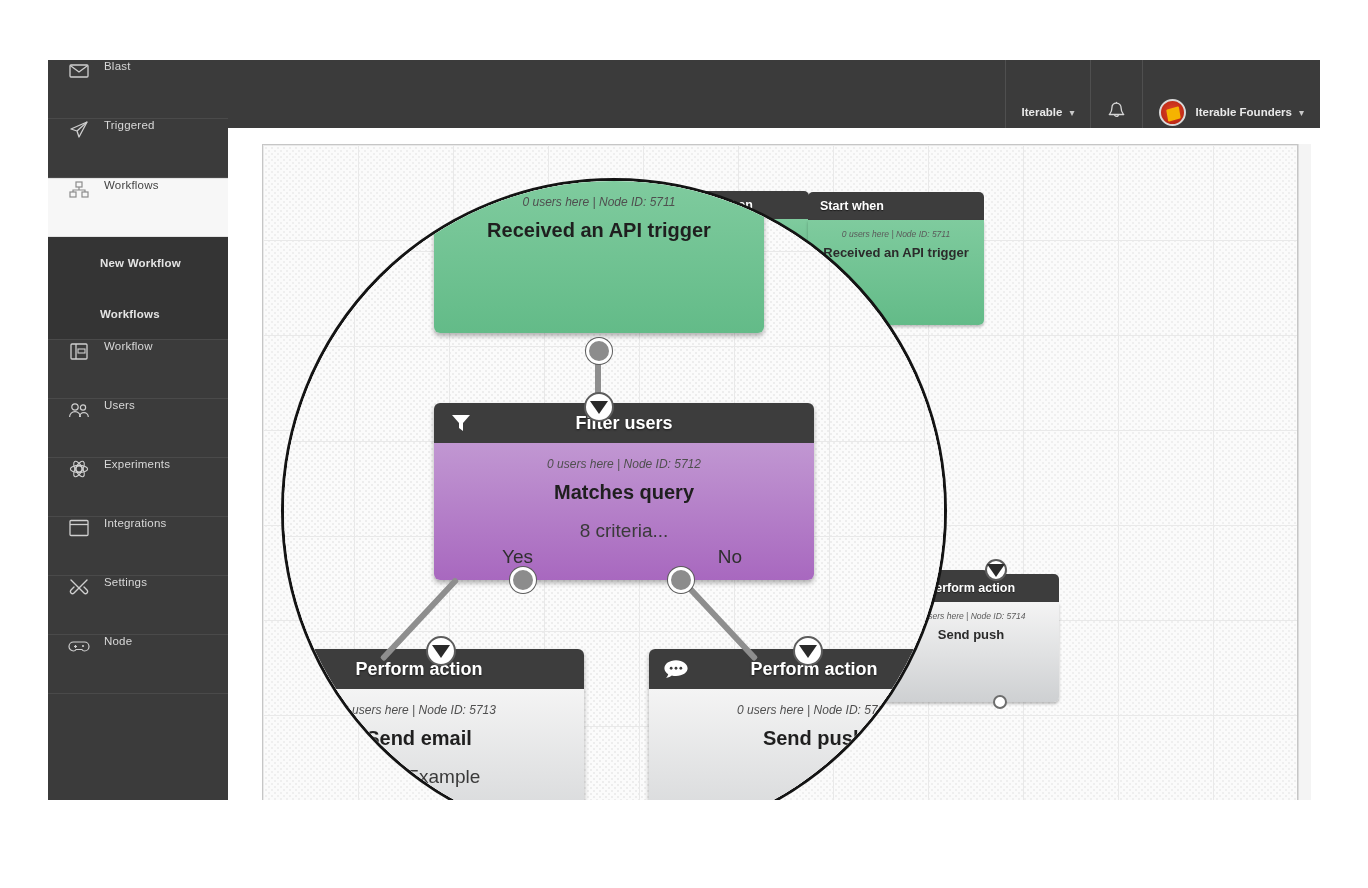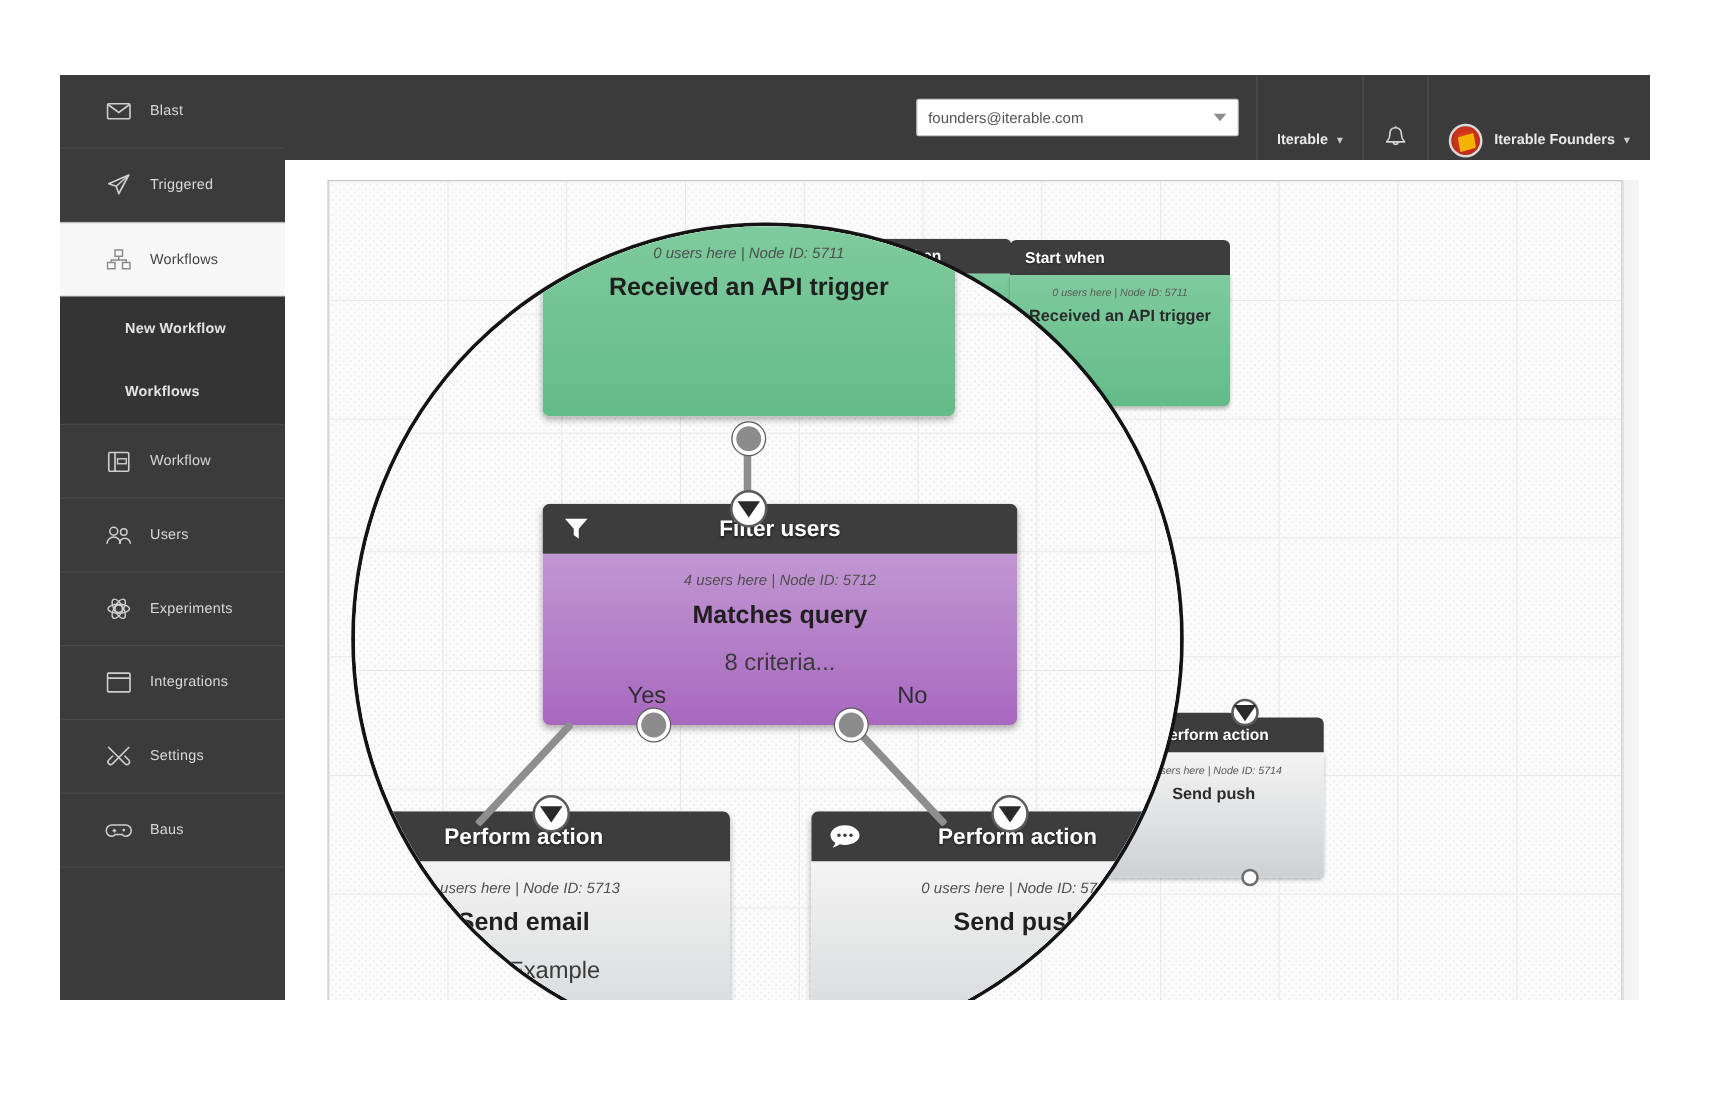--- a/index.html
+++ b/index.html
@@ -26,22 +26,22 @@
 
   
   .sidebar {
     position: absolute; left: 0; top: 0;
     width: 180px; height: 740px;
     background: #3b3b3b;
   }
   .nav-item {
     position: relative;
     height: 59px;
-    display: flex; align-items: center;
-    padding-left: 36px;
+    display: flex; align-items: flex-start;
+    padding-left: 20px;
     border-bottom: 1px solid #4a4a4a;
     color: #d8d8d8;
     font-size: 11.5px;
     letter-spacing: .2px;
     cursor: pointer;
   }
   .nav-item.active {
     background: #f7f7f7;
     color: #444;
     border-bottom: 1px solid #e2e2e2;
@@ -395,29 +395,25 @@
       </div>
 
       <div class="nav-item">
         <span class="nav-icon">
           <svg width="22" height="14" viewBox="0 0 22 14">
               <path d="M5.5 3 h11 a4.5 4.5 0 0 1 0 9 a3 3 0 0 1 -2.6 -1.5 h-5.8 A3 3 0 0 1 5.5 12 a4.5 4.5 0 0 1 0 -9 z" fill="none" stroke="#cfcfcf" stroke-width="1.2"></path>
               <path d="M6 7.5 h3 M7.5 6 v3" stroke="#cfcfcf" stroke-width="1.2"></path>
               <circle cx="15" cy="7" r="1.1" fill="#cfcfcf"></circle>
             </svg>
         </span>
-        <span class="nav-label">Baus</span>
+        <span class="nav-label">Node</span>
       </div>
     </nav>
 
     <header class="topbar">
-      <div class="project-select">
-        <span class="val" title="founders@iterable.com">founders@iterable.com</span>
-        <span class="caret-dn"></span>
-      </div>
       <div class="tb-divider"></div>
       <div class="tb-cell">
         <span>Iterable</span>
         <span class="chev">▾</span>
       </div>
       <div class="tb-divider"></div>
       <div class="tb-cell">
         <span>
           <svg width="19" height="21" viewBox="0 0 19 21">
               <path d="M9.5 2.2 c-3 0 -4.6 2 -4.6 4.9 0 4.2 -1.7 5.2 -2.6 6.4 h14.4 c-.9 -1.2 -2.6 -2.2 -2.6 -6.4 0 -2.9 -1.6 -4.9 -4.6 -4.9 z" fill="none" stroke="#d6d6d6" stroke-width="1.3" stroke-linejoin="round"></path>
@@ -483,21 +479,21 @@
       <div class="mnode purple" style="left:150px; top:222px; width:380px;">
         <div class="mhead">
           <span class="hicon">
             <svg width="24" height="24" viewBox="0 0 24 24">
                 <path d="M3 4 h18 l-7 8 v8 l-4 -3 v-5 z" fill="#ffffff"></path>
               </svg>
           </span>
           <span>Filter users</span>
         </div>
         <div class="mbody" style="height:137px;">
-          <div class="mmeta">4 users here | Node ID: 5712</div>
+          <div class="mmeta">0 users here | Node ID: 5712</div>
           <div class="mtitle">Matches query</div>
           <div class="msub">8 criteria...</div>
           <div class="branch-lbl" style="left:68px; bottom:12px;">Yes</div>
           <div class="branch-lbl" style="right:72px; bottom:12px;">No</div>
         </div>
       </div>
       <div class="mport" style="left:226px; top:386px;"></div>
       <div class="mport" style="left:384px; top:386px;"></div>
 
       <div class="edge" style="left:170px; top:398px; width:6px; height:110px; transform-origin: top center; transform: rotate(43deg);"></div>

